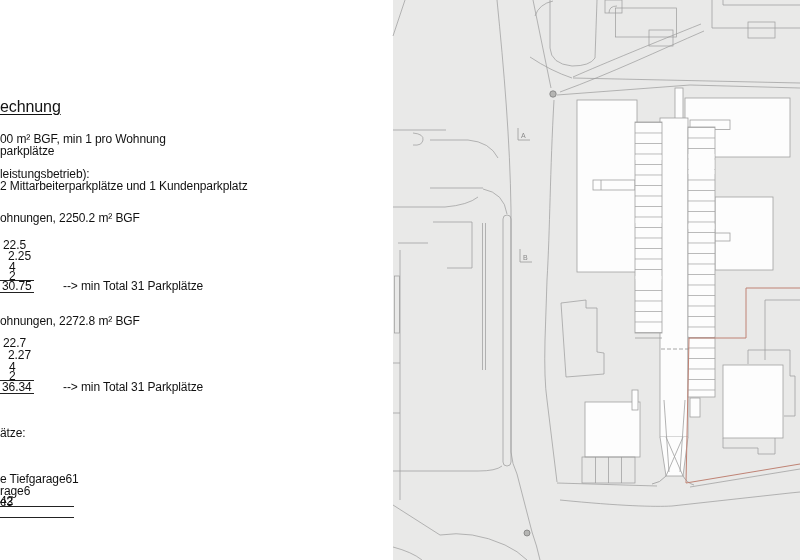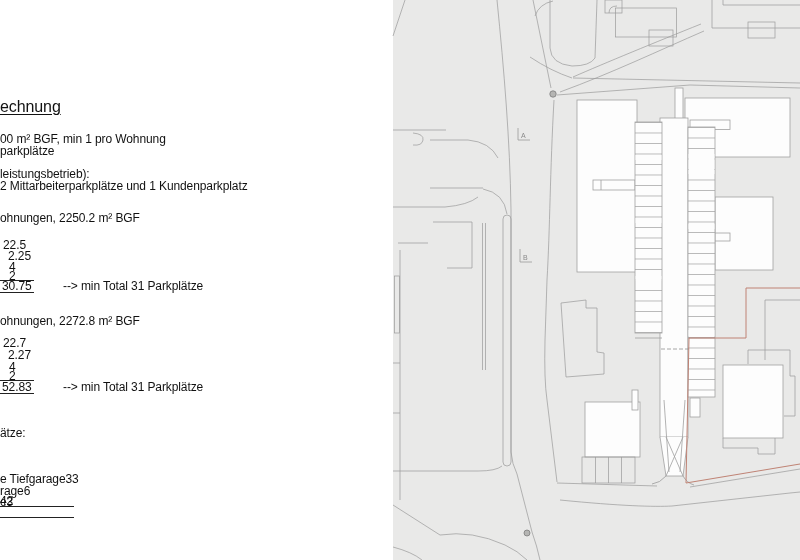--- a/index.html
+++ b/index.html
@@ -150,28 +150,28 @@
     <div class="t" style="left:2px;top:281px">30.75</div>
     <div class="t" style="left:63px;top:281px">--&gt; min Total 31 Parkplätze</div>
     <div class="rule" style="left:0;top:292px;width:34px"></div>
 
     <div class="t" style="left:0;top:316px">ohnungen, 2272.8 m² BGF</div>
     <div class="t" style="left:3px;top:338px">22.7</div>
     <div class="t" style="left:8px;top:350px">2.27</div>
     <div class="t" style="left:9px;top:362px">4</div>
     <div class="t" style="left:9px;top:371px">2</div>
     <div class="rule" style="left:0;top:380px;width:34px"></div>
-    <div class="t" style="left:2px;top:382px">52.83</div>
+    <div class="t" style="left:2px;top:382px">36.34</div>
     <div class="t" style="left:63px;top:382px">--&gt; min Total 31 Parkplätze</div>
     <div class="rule" style="left:0;top:393px;width:34px"></div>
 
     <div class="t" style="left:0;top:428px">ätze:</div>
     <div class="t row73" style="left:0;top:474px">
       <span>e Tiefgarage</span>
-      <span>33</span>
+      <span>61</span>
     </div>
     <div class="t row73" style="left:0;top:486px">
       <span>rage</span>
       <span>6</span>
     </div>
     <div class="t row73" style="left:0;top:497px">
       <span>e</span>
       <span>3</span>
     </div>
     <div class="rule" style="left:0;top:506px;width:74px"></div>

